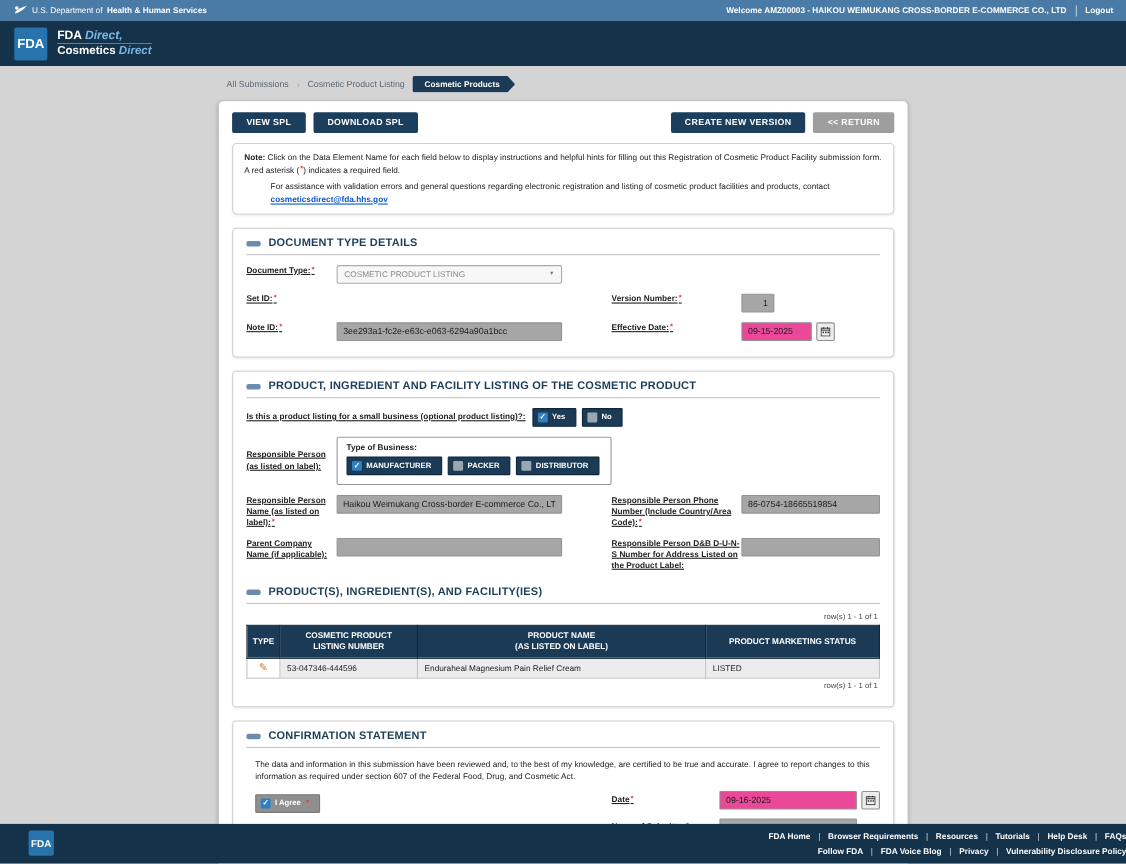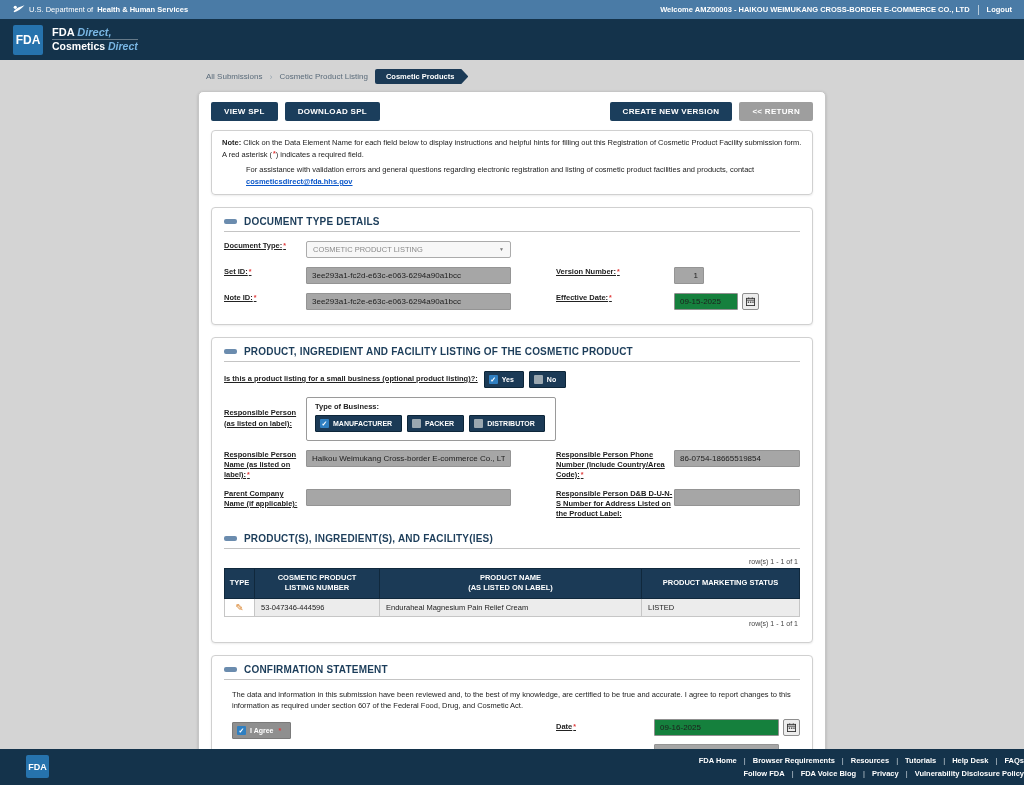--- a/index.html
+++ b/index.html
@@ -49,21 +49,21 @@
   .sec-title { font-size:10px; font-weight:bold; color:#1c3d5a; letter-spacing:.2px; }
 
   .frow { display:flex; align-items:flex-start; margin-bottom:9px; }
   .fl { display:flex; align-items:flex-start; width:332px; flex:none; }
   .fr { display:flex; align-items:flex-start; flex:1; }
   .lbl { font-size:7.5px; font-weight:bold; color:#222; text-decoration:underline; line-height:1.35; cursor:pointer; }
   .fl > .lbl { width:76px; flex:none; }
   .fr > .lbl { width:118px; flex:none; }
   .inp { height:17px; font-size:8px; padding:0 5px; border:1px solid #8f8f8f; border-radius:1px; font-family:inherit; color:#1d1d1d; }
   .inp.dis { background:#a6a6a6; border-color:#949494; }
-  .inp.lite { background:#15803d; }
+  .inp.lite { background:#ec4899; }
   .fl > .inp { width:205px; margin-left:6px; }
   .fr > .inp { flex:1; min-width:0; }
   .inp.w30 { width:30px; flex:none; text-align:right; }
   .inp.w64 { width:64px; flex:none; }
   .selbox { width:205px; margin-left:6px; height:17px; background:#f7f7f7; border:1px solid #ababab; border-radius:2px; color:#8a8a8a; font-size:7.5px; display:flex; align-items:center; justify-content:space-between; padding:0 6px; cursor:pointer; }
   .chev { font-size:5px; color:#777; }
   .cal-btn { width:17px; height:17px; margin-left:4px; background:#ededed; border:1px solid #8f8f8f; border-radius:2px; display:flex; align-items:center; justify-content:center; padding:0; cursor:pointer; flex:none; }
 
   .cbx-btn { display:inline-flex; align-items:center; gap:4px; background:#1b3a56; border:1px solid #0d2639; border-radius:1px; color:#fff; font-size:7px; font-weight:bold; padding:3px 9px 3px 4px; cursor:pointer; font-family:inherit; }
   .cbx { width:9px; height:9px; display:flex; align-items:center; justify-content:center; font-size:7px; line-height:1; color:#fff; background:#9aa7b0; border-radius:1px; }
@@ -160,21 +160,20 @@
             <span class="lbl"><span>Document Type:</span><span class="req">*</span></span>
             <div class="selbox">
               <span>COSMETIC PRODUCT LISTING</span>
               <span class="chev">▼</span>
             </div>
           </div>
         </div>
         <div class="frow">
           <div class="fl">
             <span class="lbl"><span>Set ID:</span><span class="req">*</span></span>
-            <input class="inp dis" readonly="" value="3ee293a1-fc2d-e63c-e063-6294a90a1bcc" style="">
           </div>
           <div class="fr">
             <span class="lbl"><span>Version Number:</span><span class="req">*</span></span>
             <input class="inp dis w30" readonly="" value="1" style="">
           </div>
         </div>
         <div class="frow" style="margin-bottom:2px;">
           <div class="fl">
             <span class="lbl"><span>Note ID:</span><span class="req">*</span></span>
             <input class="inp dis" readonly="" value="3ee293a1-fc2e-e63c-e063-6294a90a1bcc" style="">

